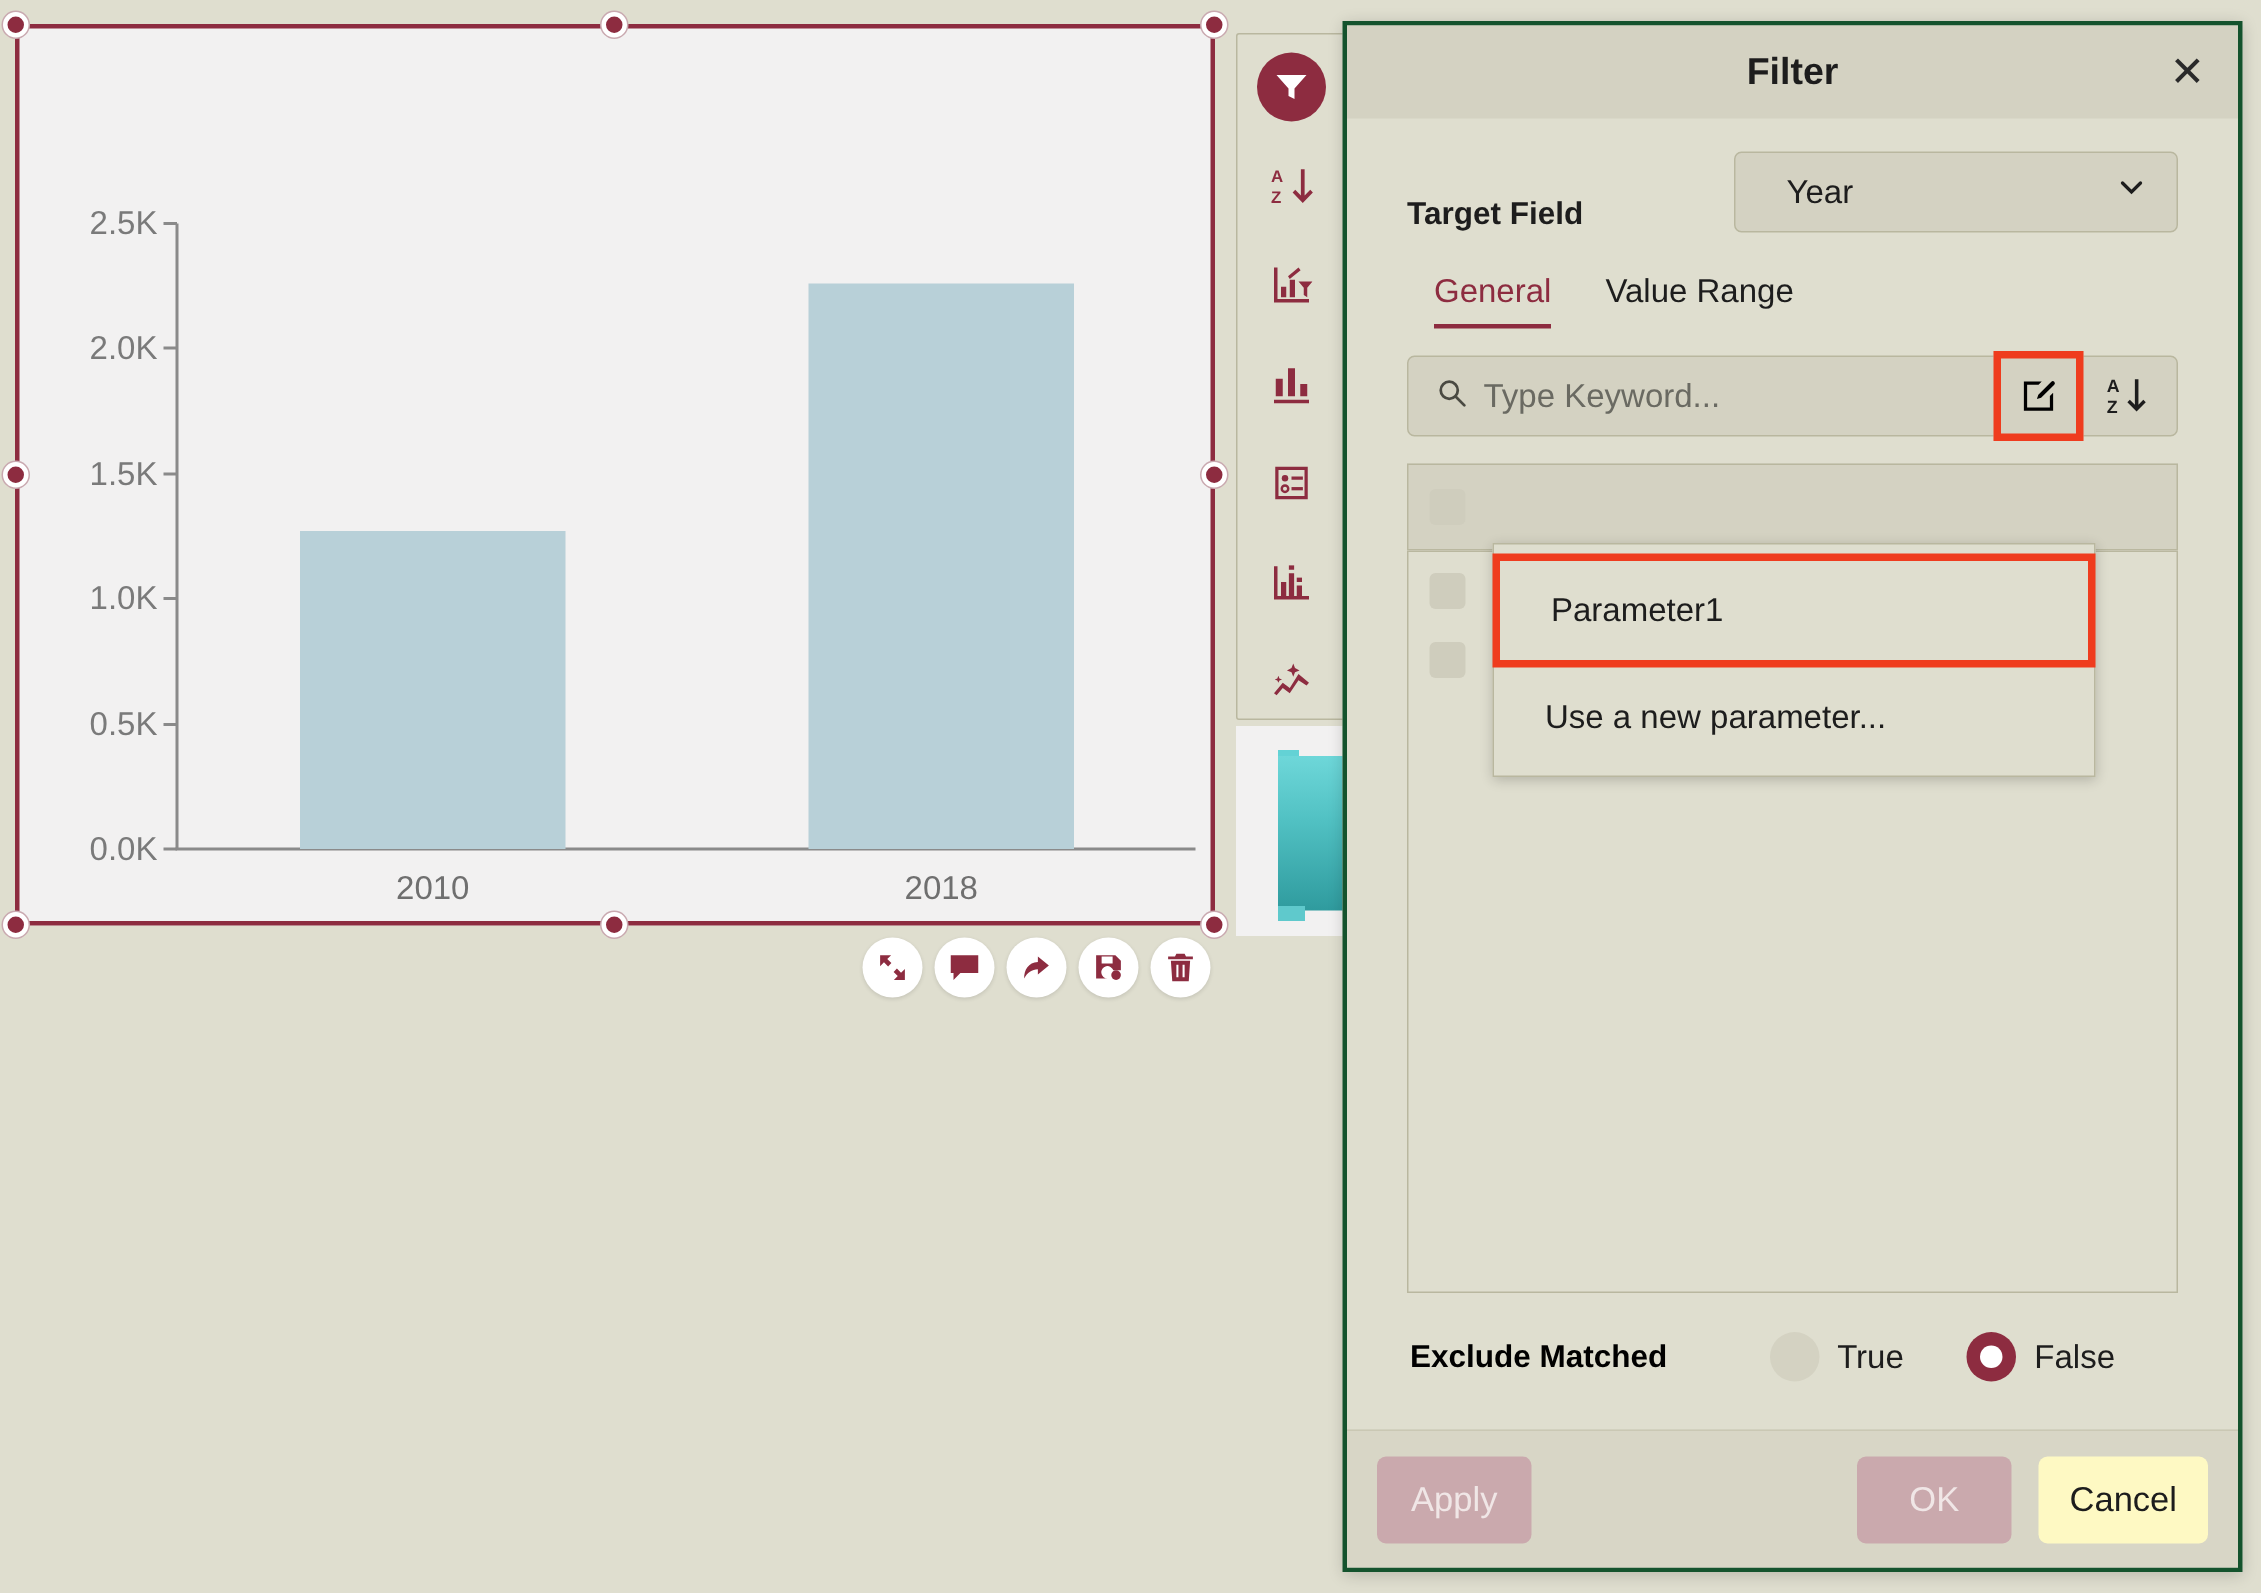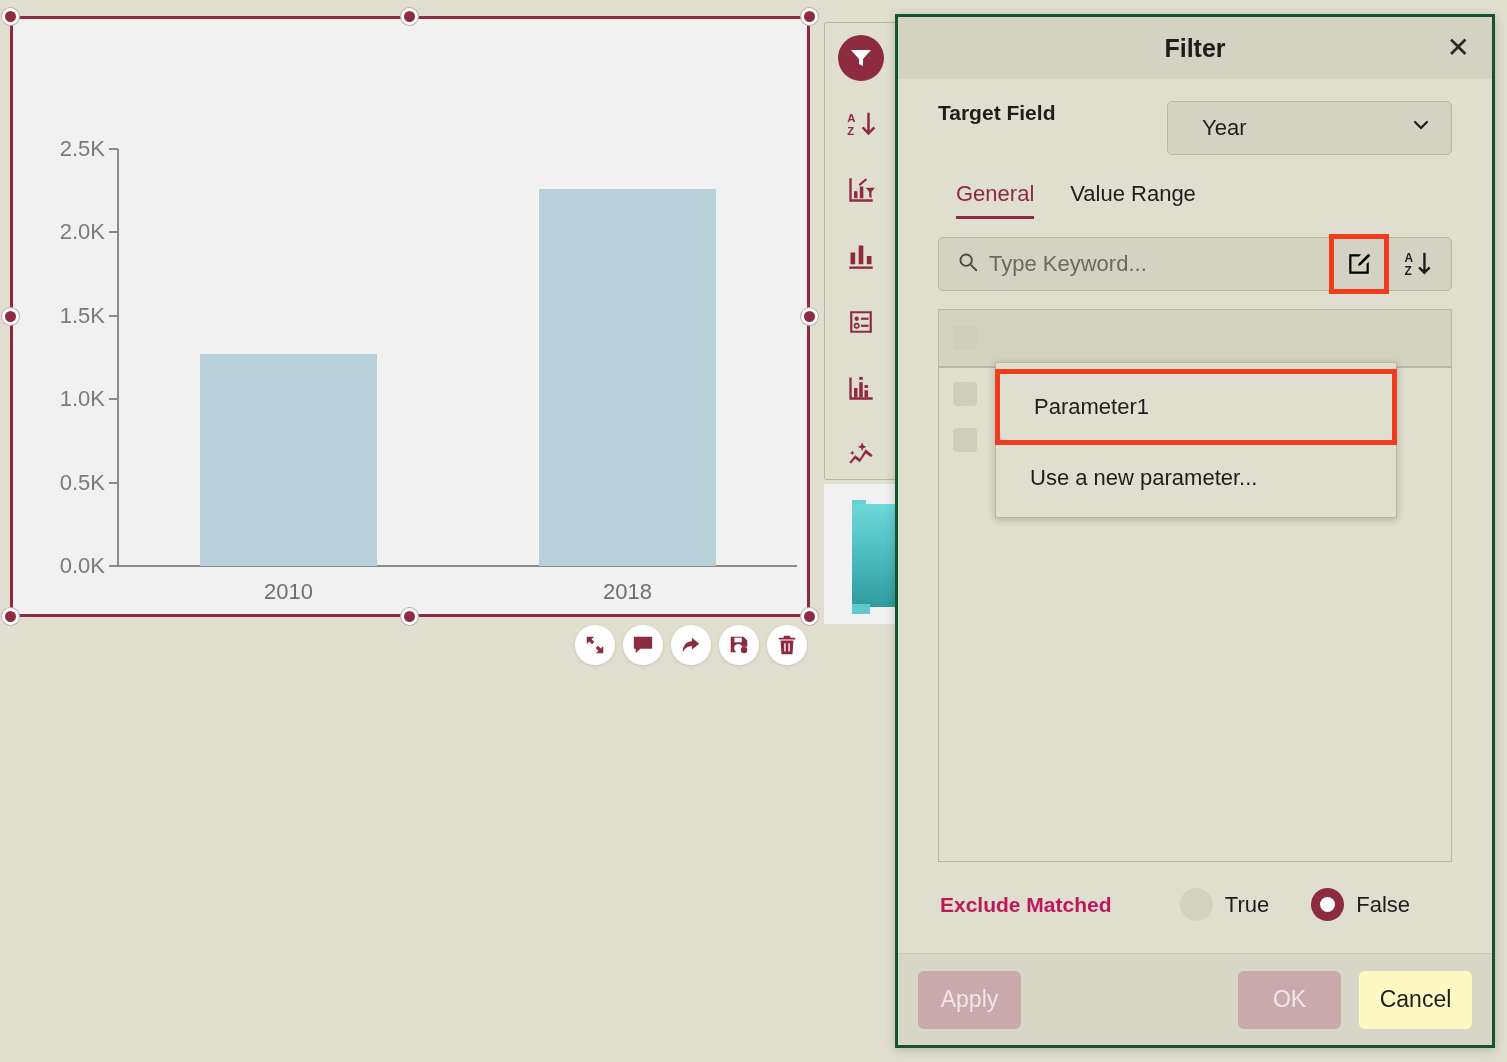--- a/index.html
+++ b/index.html
@@ -127,21 +127,21 @@
     display: flex; align-items: center; justify-content: center;
   }
   .dlg-title { font-size: 25px; font-weight: bold; color: #1d1d1d; }
   .dlg-close {
     position: absolute; right: 22px; top: 50%; transform: translateY(-50%);
     font-size: 28px; color: #2a2a2a; line-height: 1; cursor: pointer;
     font-family: "DejaVu Sans", sans-serif;
   }
   .dlg-body { position: relative; flex: 1; padding: 22px 40px 0 40px; }
 
-  .target-row { display: flex; align-items: flex-start; gap: 11px; margin-bottom: 26px; }
+  .target-row { display: flex; align-items: flex-end; gap: 0; margin-bottom: 26px; }
   .target-label { font-size: 21px; font-weight: bold; color: #1d1d1d; width: 218px; }
   .select {
     position: relative; flex: 1; height: 54px;
     background: #d4d2c2; border: 1px solid #b9b79f; border-radius: 5px;
     display: flex; align-items: center; padding: 0 34px;
     font-size: 22px; color: #1d1d1d;
   }
   .select .chev {
     position: absolute; right: 18px; top: 50%; transform: translateY(-50%);
   }
@@ -200,21 +200,21 @@
     height: 66px; display: flex; align-items: center; padding-left: 34px;
     font-size: 22px; color: #1d1d1d; cursor: pointer;
   }
   .popup-item.highlight {
     border: 5px solid #ef3c1e; height: 76px; margin: 0 -1px;
   }
 
   .exclude-row {
     display: flex; align-items: center; margin-top: 26px; padding-left: 2px;
   }
-  .exclude-label { font-size: 21px; font-weight: bold; color: #be185d; width: 284px; }
+  .exclude-label { font-size: 21px; font-weight: bold; color: #000000; width: 284px; }
   .radio-opt { display: flex; align-items: center; gap: 12px; margin-right: 42px; }
   .radio {
     width: 33px; height: 33px; border-radius: 50%; background: #d4d2c2;
     display: flex; align-items: center; justify-content: center;
   }
   .radio.sel { background: #8d2c40; }
   .radio.sel .dot { width: 15px; height: 15px; border-radius: 50%; background: #fff; }
   .radio-text { font-size: 22px; color: #1d1d1d; }
 
   .dlg-footer {

